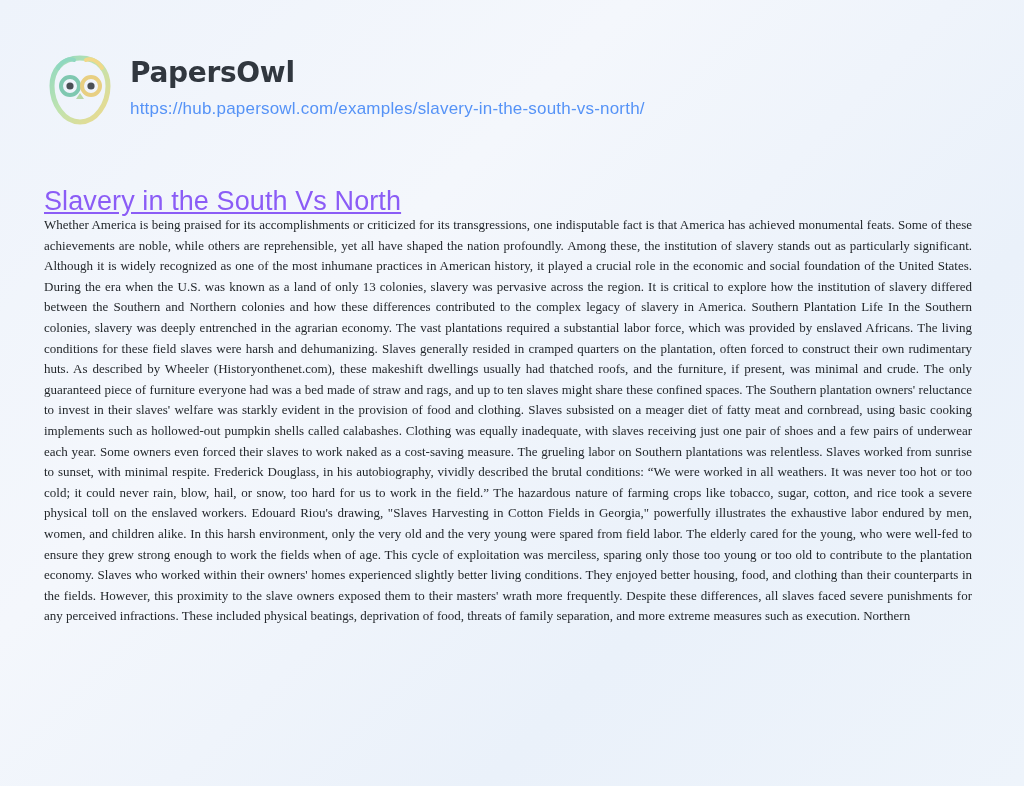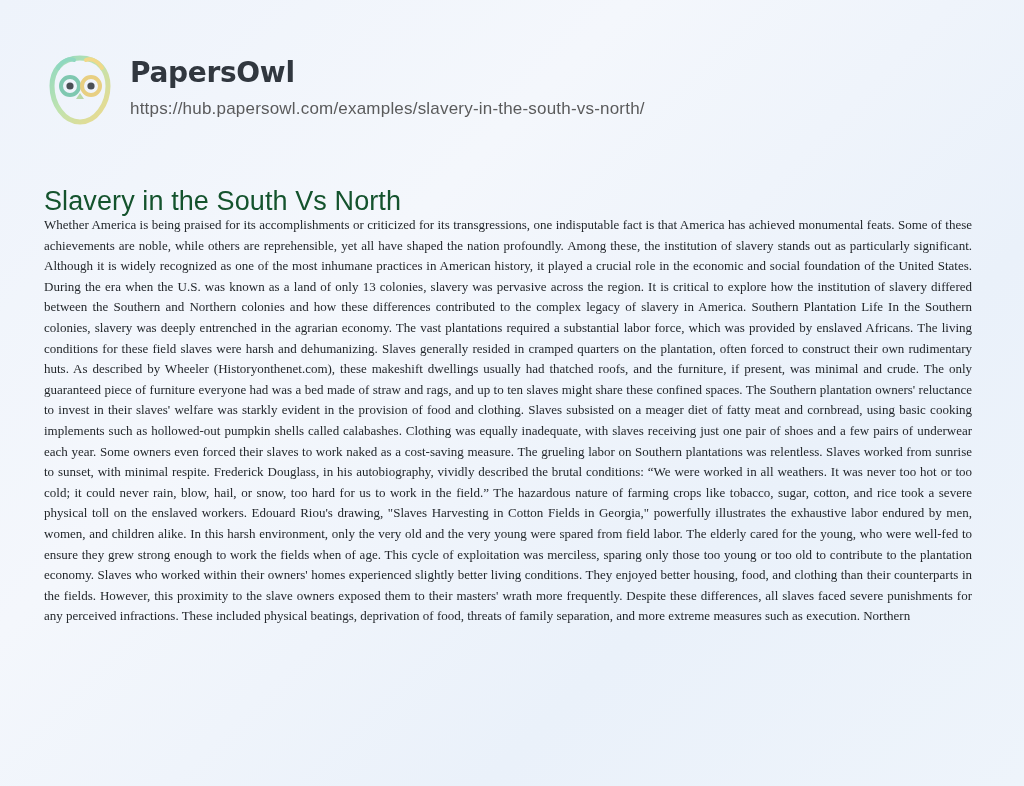--- a/index.html
+++ b/index.html
@@ -42,33 +42,34 @@
     font-weight: bold;
     font-size: 28px;
     letter-spacing: -0.3px;
     color: #31373f;
     line-height: 1.1;
   }
   .brand-url {
     margin-top: 10px;
     font-family: "Liberation Sans", sans-serif;
     font-size: 17px;
-    color: #404040;
+    color: #3b82f6;
     letter-spacing: 0.2px;
     opacity: 0.85;
   }
   .doc-title {
     position: absolute;
     left: 44px;
     top: 168px;
     font-family: "Liberation Sans", sans-serif;
     font-weight: normal;
     font-size: 27px;
-    color: #14532d;
+    color: #8b5cf6;
     letter-spacing: 0.1px;
+    text-decoration: underline;
   }
   .doc-body {
     position: absolute;
     left: 44px;
     top: 215px;
     width: 928px;
     font-family: "Liberation Serif", serif;
     font-size: 13px;
     line-height: 20.6px;
     text-align: justify;

